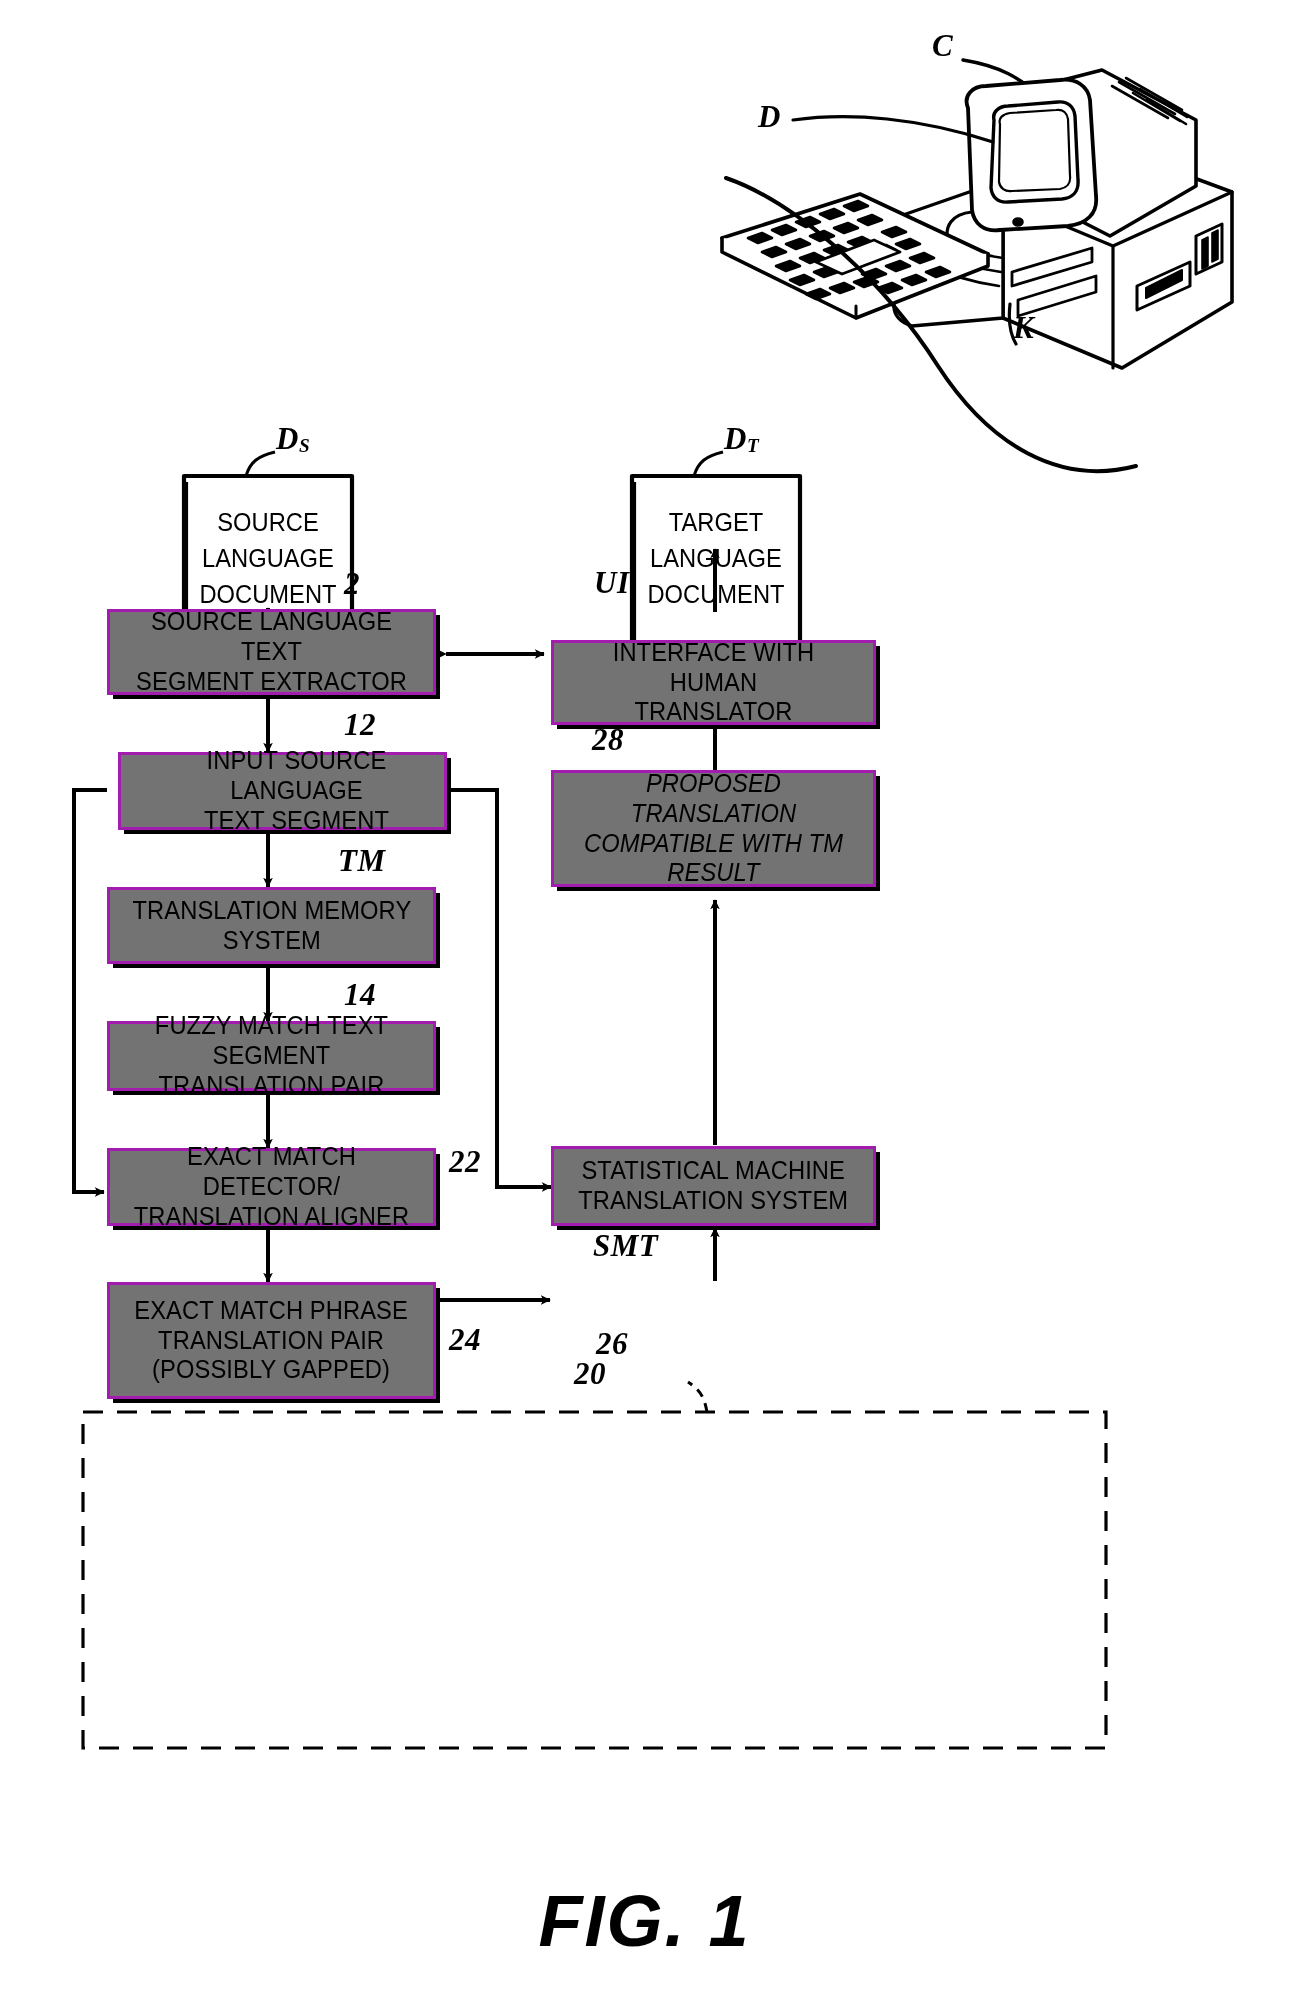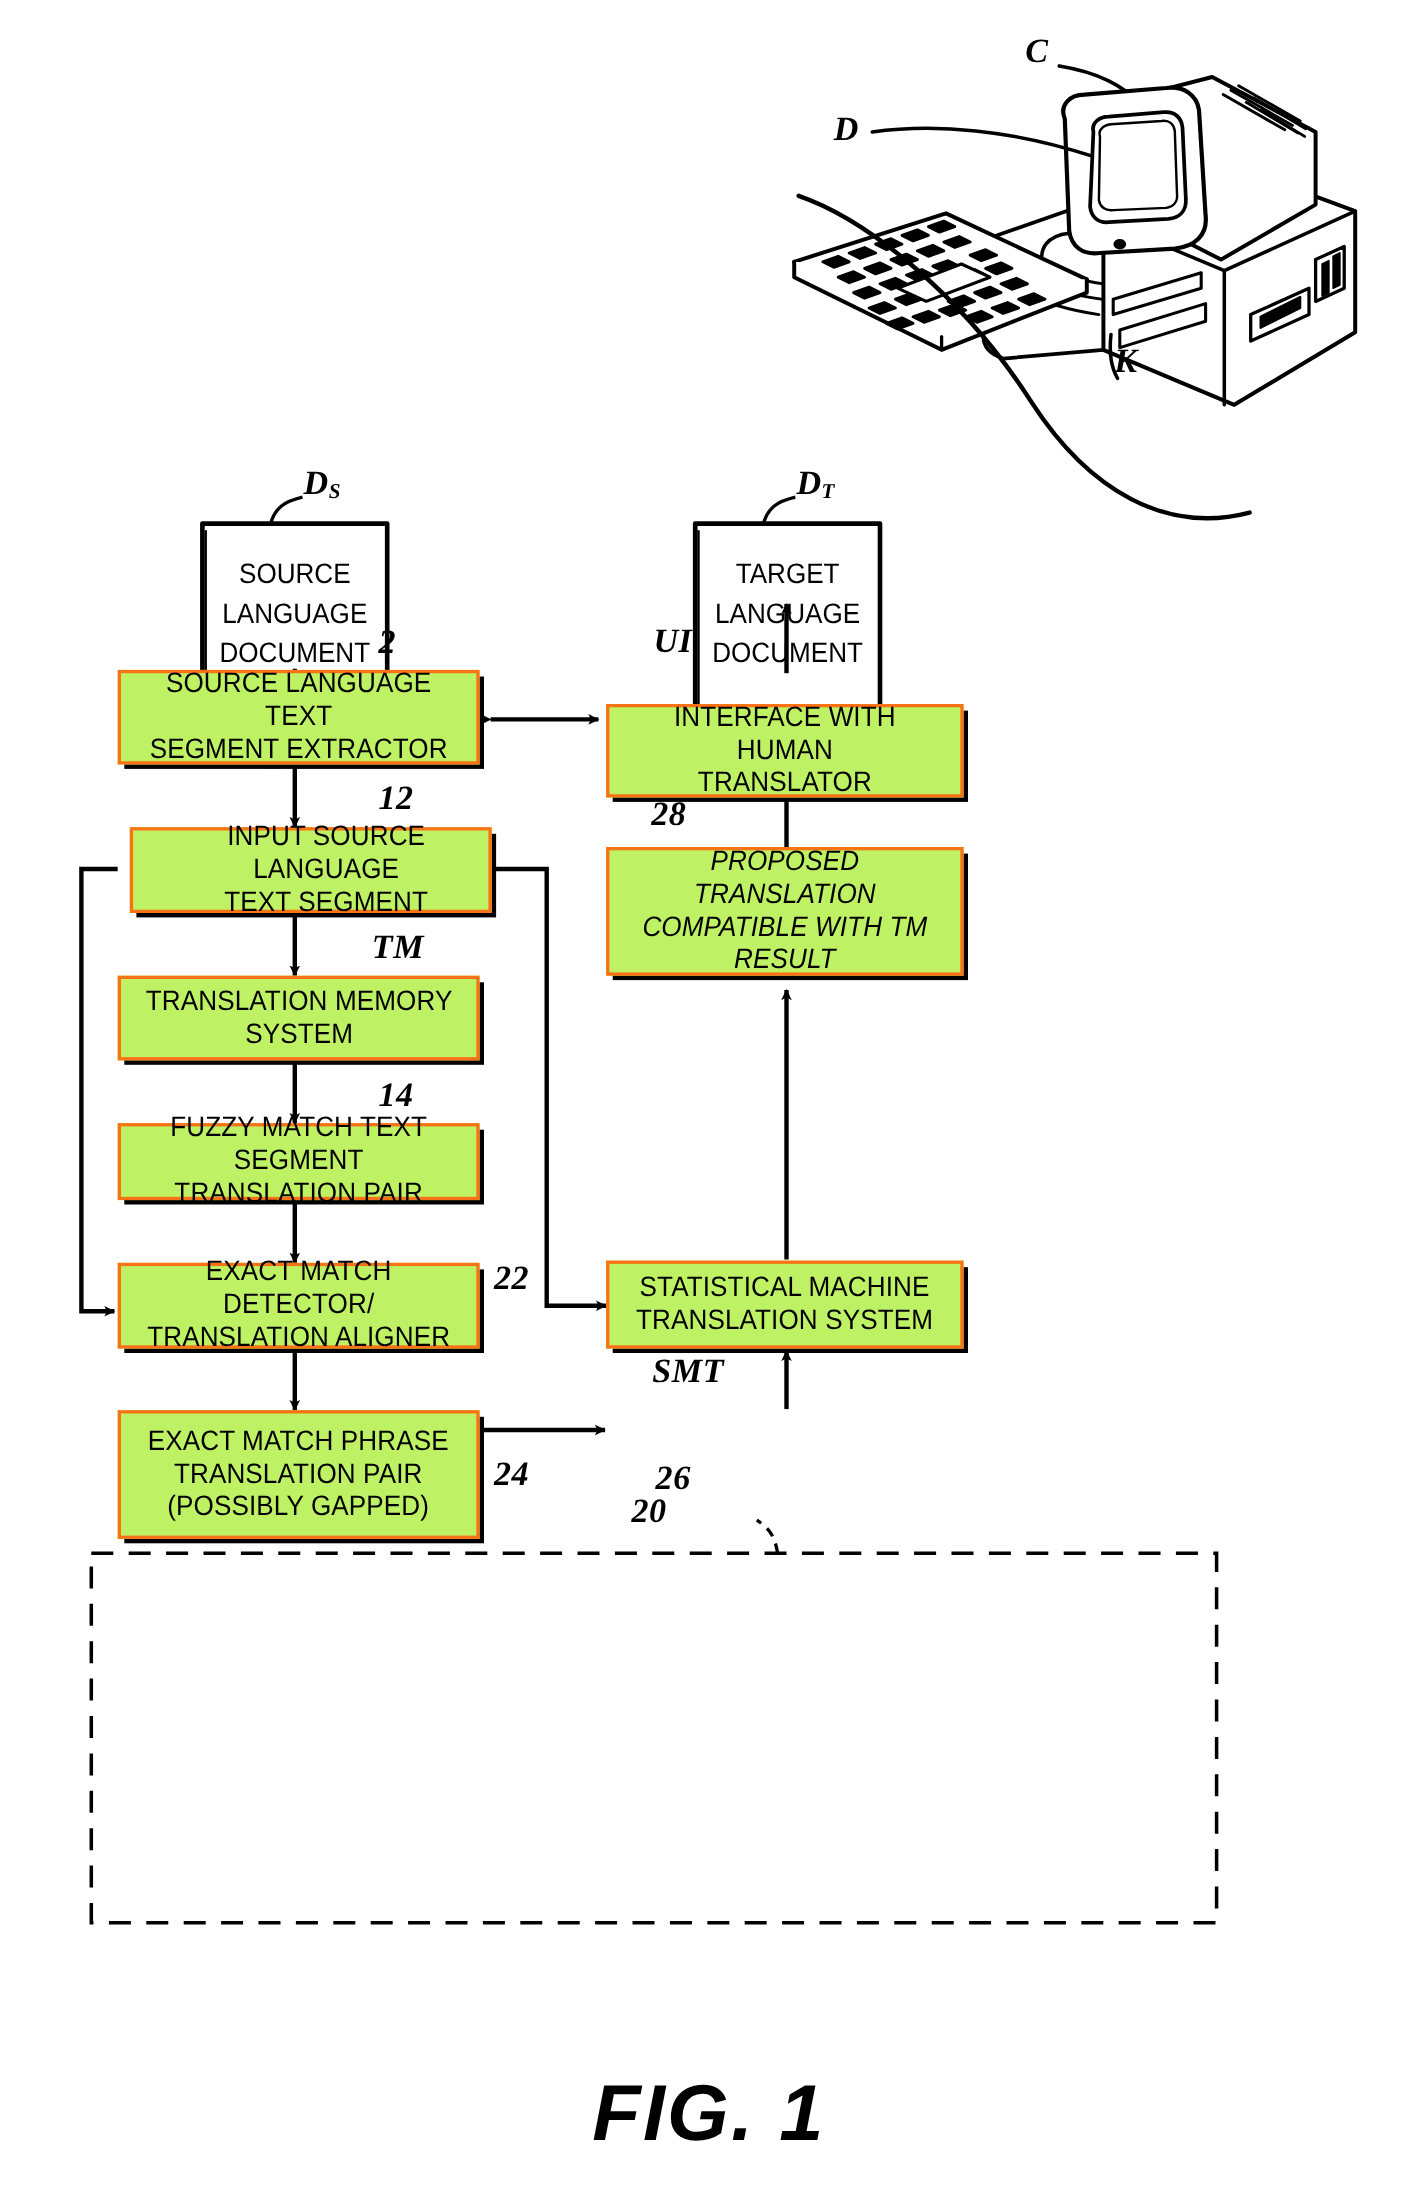--- a/index.html
+++ b/index.html
@@ -6,21 +6,21 @@
   body{width:1289px;height:2009px;position:relative;overflow:hidden;
        font-family:"Liberation Sans","DejaVu Sans",sans-serif;color:#000;}
 
   #stage{position:absolute;left:0;top:0;width:1289px;height:2009px;}
 
   svg.layer{position:absolute;left:0;top:0;width:1289px;height:2009px;overflow:visible;}
   svg.layer.under{z-index:1;}
 
   
   .box{position:absolute;z-index:5;box-sizing:border-box;
-       border:3px solid #f97316;background:#bef264;
+       border:3px solid #a21caf;background:#737373;
        box-shadow:5px 5px 0 -1px #000;
        display:flex;align-items:center;justify-content:center;text-align:center;}
   .box .txt{font-size:25.5px;line-height:1.17;letter-spacing:.1px;
             font-weight:400;padding:0 6px;
             font-family:"Liberation Sans","DejaVu Sans",sans-serif;
             transform:scaleX(.93);transform-origin:center;}
 
   
   .doc{position:absolute;z-index:5;}
   .doc .doctxt{position:absolute;left:0;right:0;top:28px;text-align:center;

